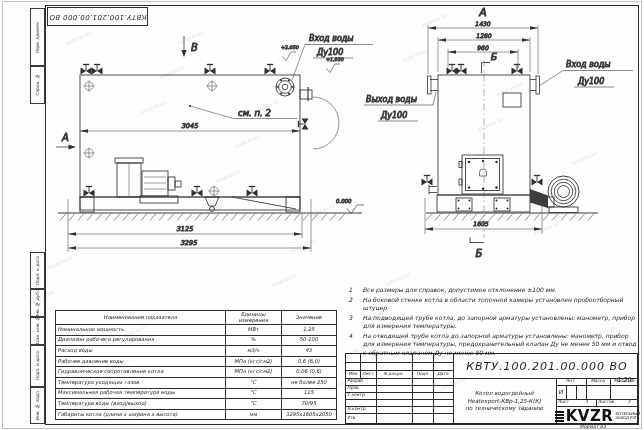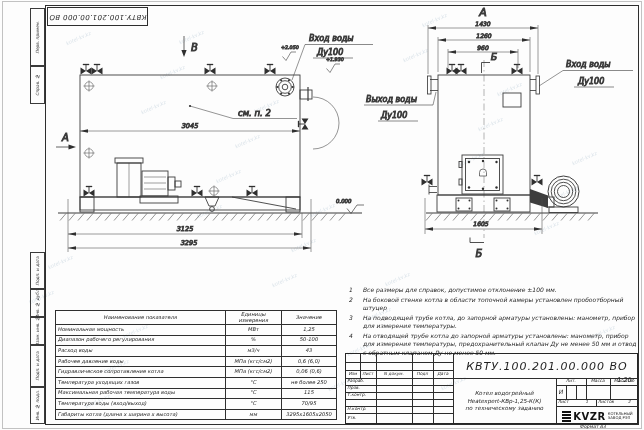--- a/index.html
+++ b/index.html
@@ -40,21 +40,21 @@
   .tc{position:absolute;font-size:4.3px;font-style:italic;line-height:1;display:flex;align-items:center;}
   .tcc{justify-content:center;text-align:center;}
   #tb-doc{position:absolute;left:109px;top:0;width:184px;height:24px;display:flex;align-items:center;justify-content:center;
       font-size:11px;font-style:italic;letter-spacing:1px;white-space:nowrap;}
   #tb-name{position:absolute;left:108px;top:25px;width:101px;height:45px;display:flex;flex-direction:column;
       align-items:center;justify-content:center;font-size:5.6px;font-style:italic;text-align:center;line-height:1.35;}
   #tb-scale{font-size:6.4px;}
   #logo{position:absolute;left:211px;top:54px;width:81px;height:16px;display:flex;align-items:center;justify-content:center;gap:2px;}
   #logo-bars{display:flex;flex-direction:column;gap:1px;}
   #logo-bars i{display:block;width:9px;height:2px;background:#111;}
-  #logo-kvzr{font-size:10px;font-weight:800;font-style:normal;letter-spacing:.5px;color:#111;}
+  #logo-kvzr{font-size:15px;font-weight:800;font-style:normal;letter-spacing:.5px;color:#111;}
   #logo-sub{display:flex;flex-direction:column;font-size:3.8px;line-height:1.15;color:#222;}
   #format{left:580px;top:423.5px;font-size:4.6px;font-style:italic;}
   
   svg text{font-family:"DejaVu Sans",sans-serif;font-style:italic;fill:#161616;}
 </style>
 </head>
 <body>
 
 <div id="sheet">
   <div class="abs" id="outer-edge"></div>

